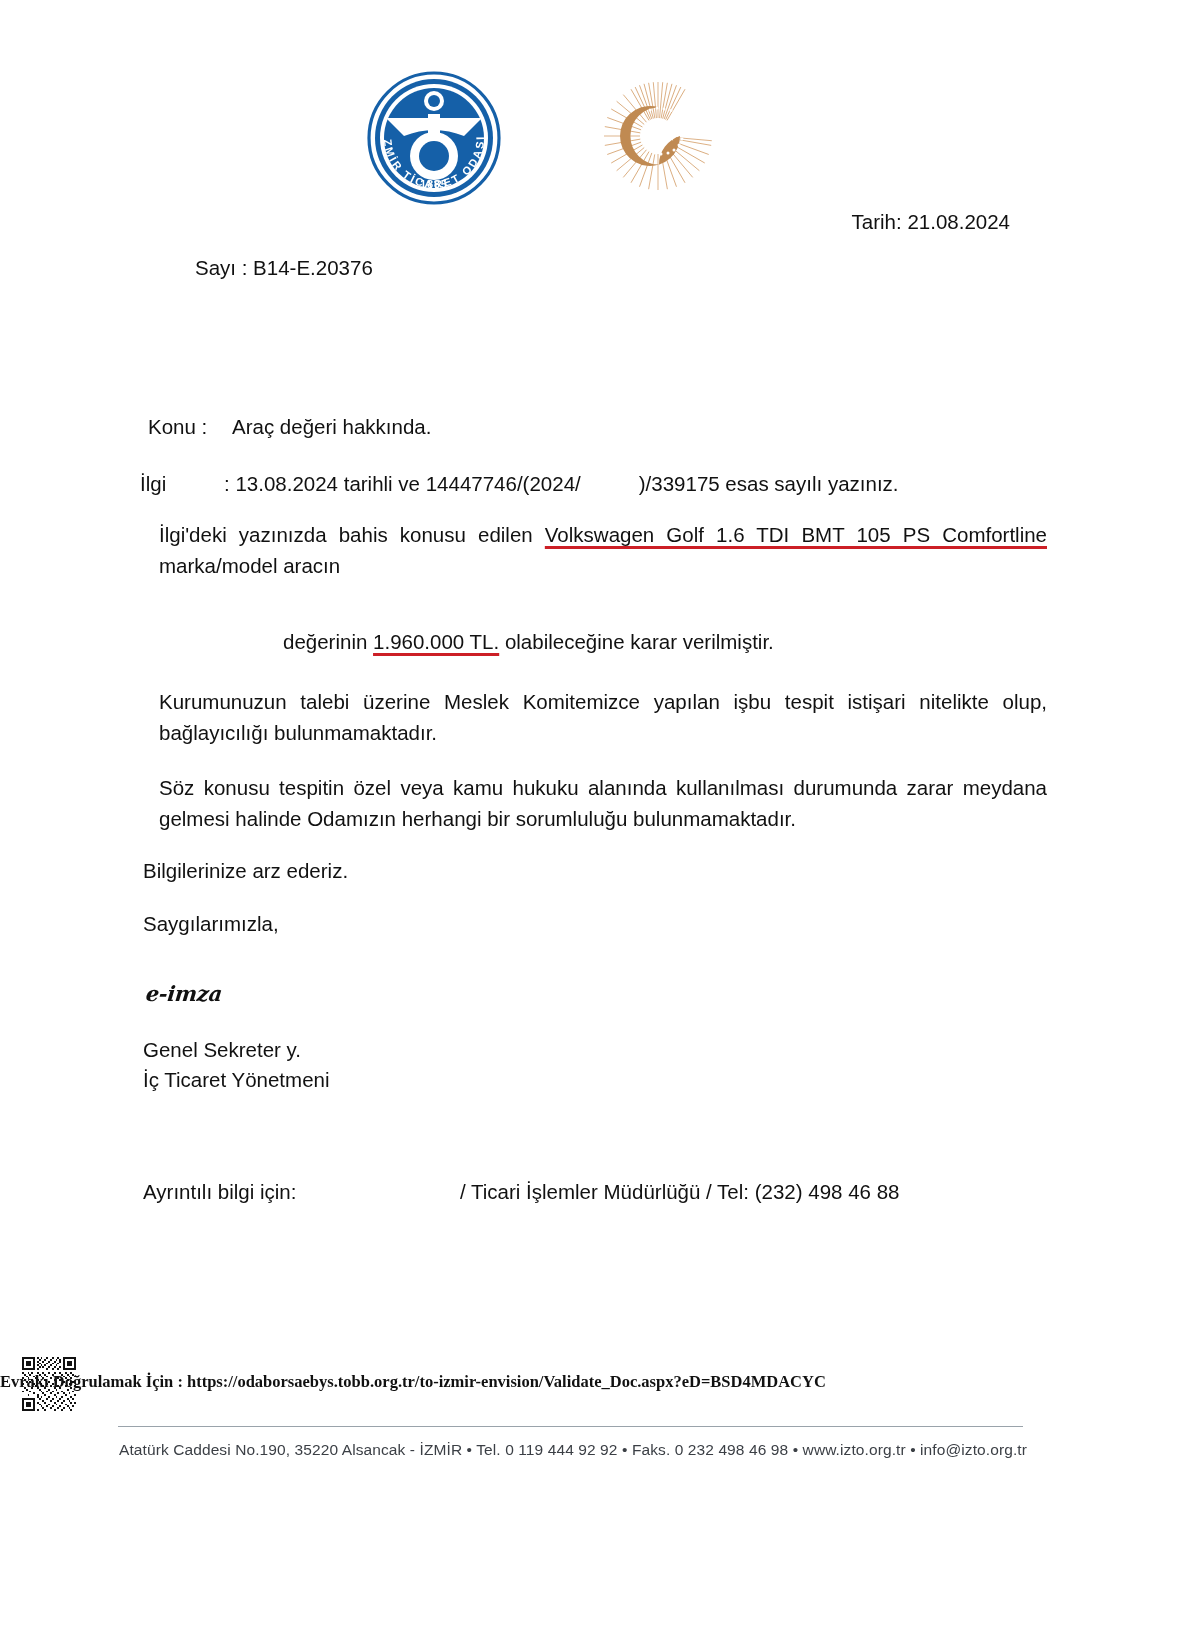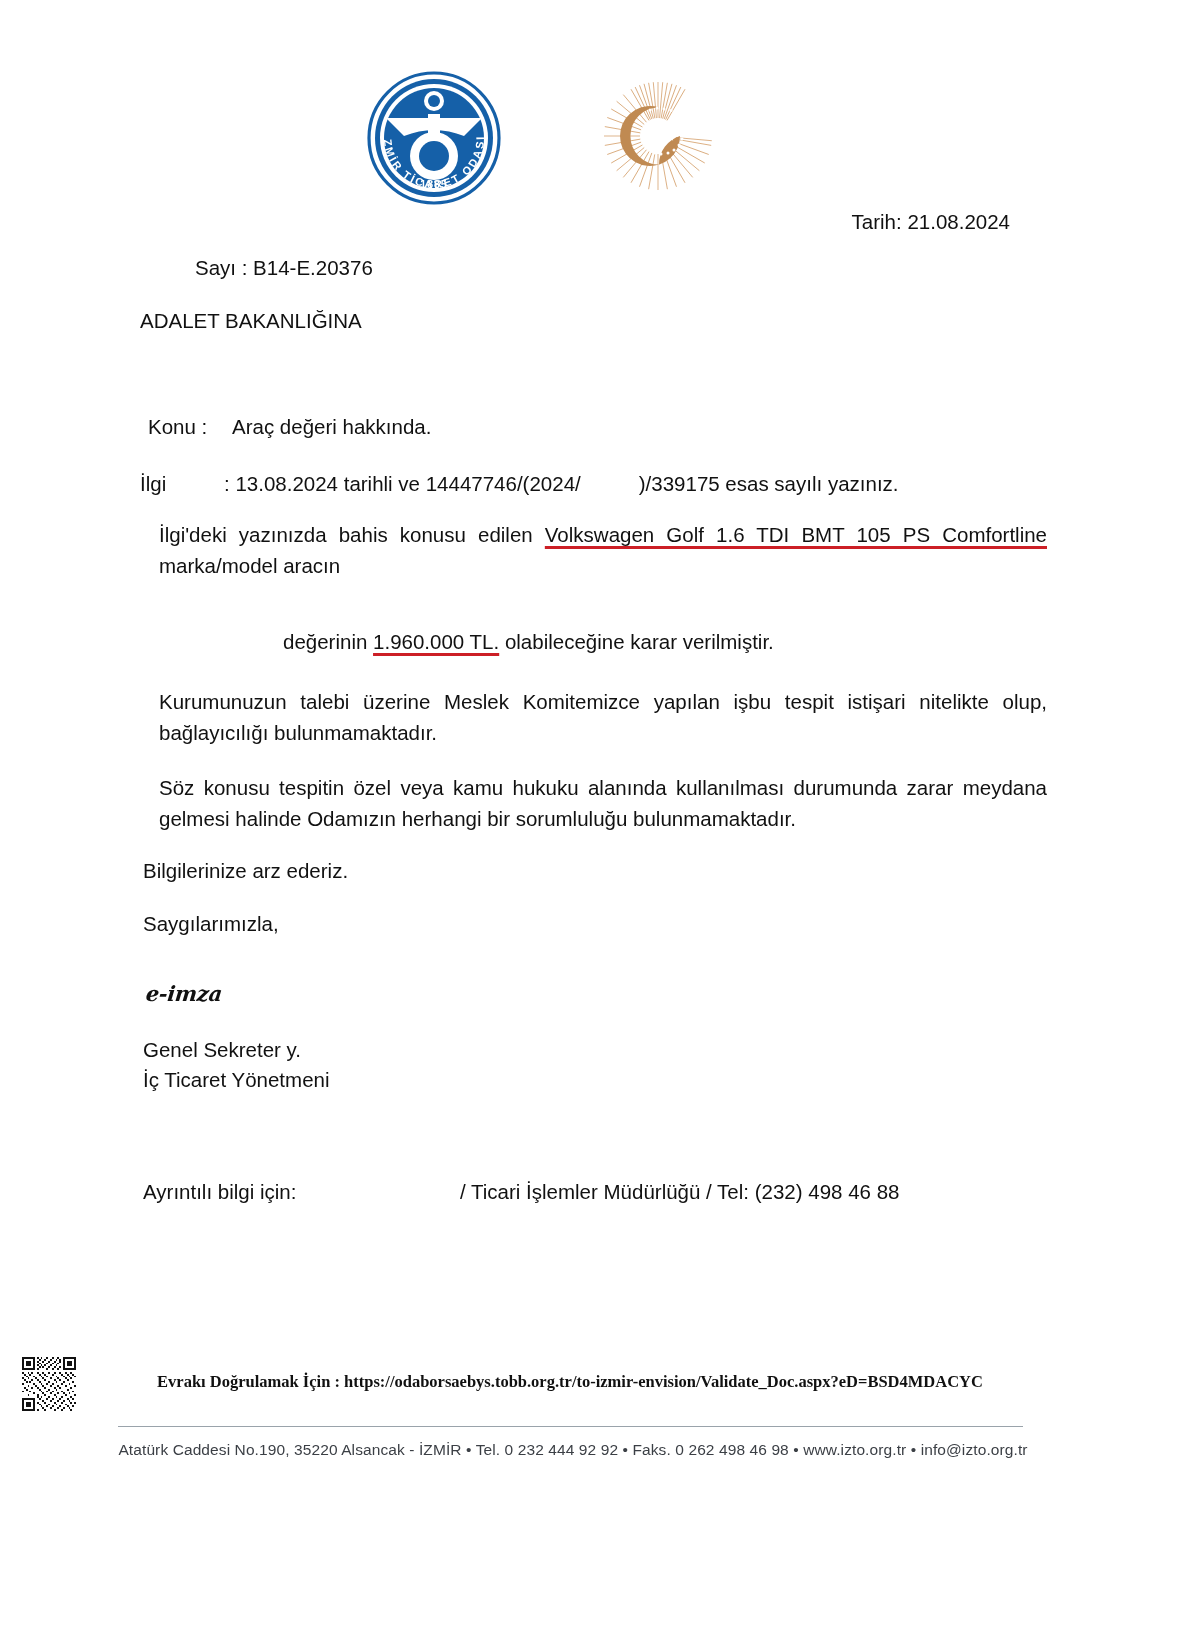--- a/index.html
+++ b/index.html
@@ -196,21 +196,21 @@
     top: 1357px;
     width: 54px;
     height: 54px;
   }
 
   .validate-line {
     position: absolute;
     top: 1372px;
     left: 0;
     width: 1140px;
-    text-align: center;
+    text-align: left;
     font-family: "Liberation Serif", serif;
     font-weight: bold;
     font-size: 16.5px;
     color: #111111;
   }
 
   .footer-rule {
     position: absolute;
     top: 1426px;
     left: 118px;
@@ -334,21 +334,20 @@
     </div>
   </div>
 
   <div class="letter">
 
     <div class="date-line">Tarih:  21.08.2024</div>
 
     <div class="sayi-line">Sayı : B14-E.20376</div>
 
     <div class="recipient">
-      <div>ADALET BAKANLIĞINA</div>
     </div>
 
     <div class="konu-row">
       <span class="lbl">Konu :</span><span>Araç değeri hakkında.</span>
     </div>
 
     <div class="ilgi-row">
       <span class="lbl">İlgi</span><span>: 13.08.2024 tarihli ve 14447746/(2024/</span><span class="ilgi-gap"></span><span>)/339175 esas sayılı yazınız.</span>
     </div>
 
@@ -565,15 +564,15 @@
           <rect x="21" y="28" width="1" height="1"></rect>
         <rect x="26" y="28" width="1" height="1"></rect>
       </g>
     </svg>
   </div>
 
   <div class="validate-line">Evrakı Doğrulamak İçin : https://odaborsaebys.tobb.org.tr/to-izmir-envision/Validate_Doc.aspx?eD=BSD4MDACYC</div>
 
   <div class="footer-rule"></div>
 
-  <div class="footer-address">Atatürk Caddesi No.190, 35220 Alsancak - İZMİR • Tel. 0 232 444 92 92 • Faks. 0 262 498 46 98 • www.izto.org.tr • info@izto.org.tr</div>
+  <div class="footer-address">Atatürk Caddesi No.190, 35220 Alsancak - İZMİR • Tel. 0 119 444 92 92 • Faks. 0 232 498 46 98 • www.izto.org.tr • info@izto.org.tr</div>
 
 </div>
 
 </body></html>

